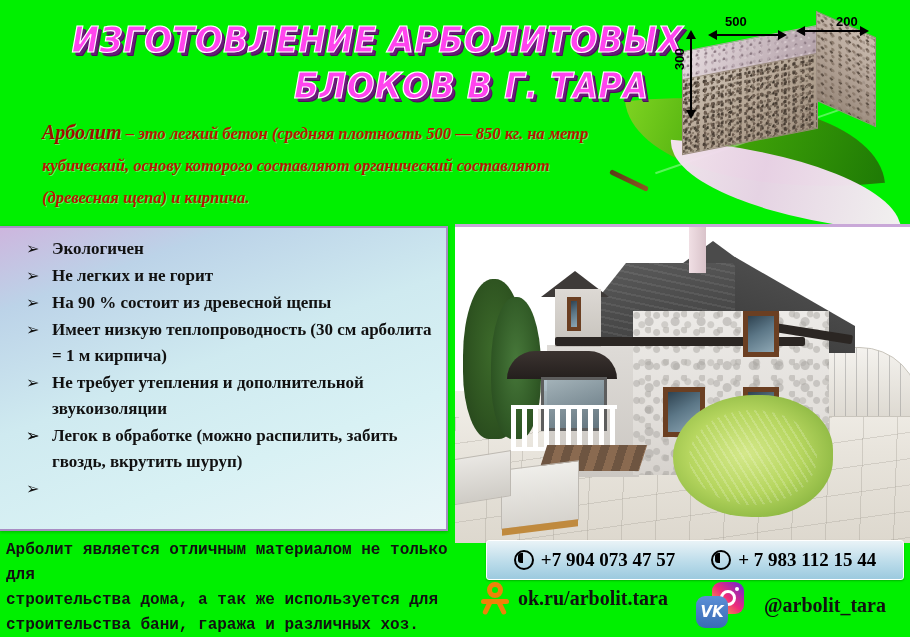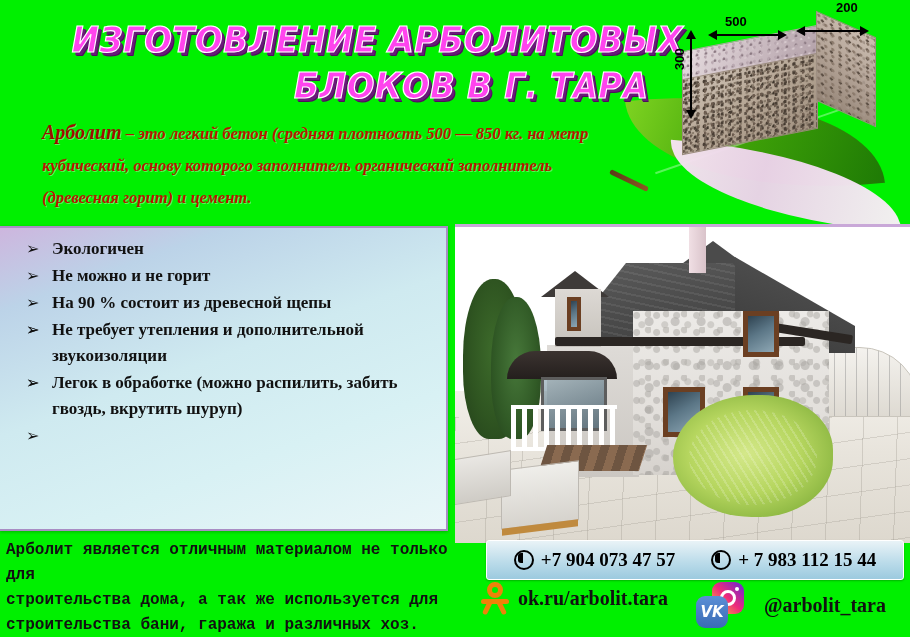--- a/index.html
+++ b/index.html
@@ -97,21 +97,21 @@
     transform:skewY(24deg);
     border:1px solid #9e8f82;
   }
   .dim-lbl{
     position:absolute;
     font-family:"Liberation Sans", sans-serif;
     font-weight:bold;font-size:13px;color:#000;
     z-index:7;
   }
   .dim-500{left:725px;top:14px;}
-  .dim-200{left:836px;top:0;}
+  .dim-200{left:836px;top:14px;}
   .dim-300{left:672px;top:70px;transform:rotate(-90deg);transform-origin:left top;}
   .arrow-line{position:absolute;background:#000;z-index:7;}
   .ar-h1{left:712px;top:34px;width:72px;height:2px;}
   .ar-h2{left:800px;top:30px;width:66px;height:2px;}
   .ar-v1{left:690px;top:36px;width:2px;height:78px;}
   .arrow-head{position:absolute;width:0;height:0;z-index:7;}
   .ah-l1{left:708px;top:30px;border-top:5px solid transparent;border-bottom:5px solid transparent;border-right:9px solid #000;}
   .ah-r1{left:778px;top:30px;border-top:5px solid transparent;border-bottom:5px solid transparent;border-left:9px solid #000;}
   .ah-l2{left:796px;top:26px;border-top:5px solid transparent;border-bottom:5px solid transparent;border-right:9px solid #000;}
   .ah-r2{left:860px;top:26px;border-top:5px solid transparent;border-bottom:5px solid transparent;border-left:9px solid #000;}
@@ -417,22 +417,22 @@
 
   <div class="title-wrap">
     <div class="title-line l1">ИЗГОТОВЛЕНИЕ АРБОЛИТОВЫХ</div>
     <div class="title-line l2">БЛОКОВ В Г. ТАРА</div>
   </div>
 
   <div class="intro">
     <p>
       <span class="lead">Арболит</span><span> – это  легкий бетон (средняя плотность 500 — 850 кг. на метр</span>
     </p>
-    <p>кубический, основу которого заполнитель органический заполнитель</p>
-    <p>(древесная горит) и цемент.</p>
+    <p>кубический, основу которого составляют органический составляют</p>
+    <p>(древесная щепа) и кирпича.</p>
   </div>
 
   <div class="leaf leaf-green"></div>
   <div class="leaf leaf-stem"></div>
   <div class="leaf leaf-pink"></div>
 
   <div class="block-photo">
     <div class="blk-body">
       <div class="blk-top"></div>
       <div class="blk-front"></div>
@@ -453,28 +453,29 @@
   <div class="dim-lbl dim-300">300</div>
 
   <div class="features">
     <ul class="feat-list">
       <li class="feat-item">
         <span class="chev">➢</span>
         <span>Экологичен</span>
       </li>
       <li class="feat-item">
         <span class="chev">➢</span>
-        <span>Не можно и не горит</span>
+        <span>Не легких и не горит</span>
       </li>
       <li class="feat-item">
         <span class="chev">➢</span>
         <span>На 90 % состоит из древесной щепы</span>
       </li>
       <li class="feat-item">
         <span class="chev">➢</span>
+        <span>Имеет низкую теплопроводность (30 см арболита = 1 м кирпича)</span>
       </li>
       <li class="feat-item">
         <span class="chev">➢</span>
         <span>Не требует утепления и дополнительной звукоизоляции</span>
       </li>
       <li class="feat-item">
         <span class="chev">➢</span>
       </li>
       <li class="feat-item">
         <span class="chev">➢</span>

